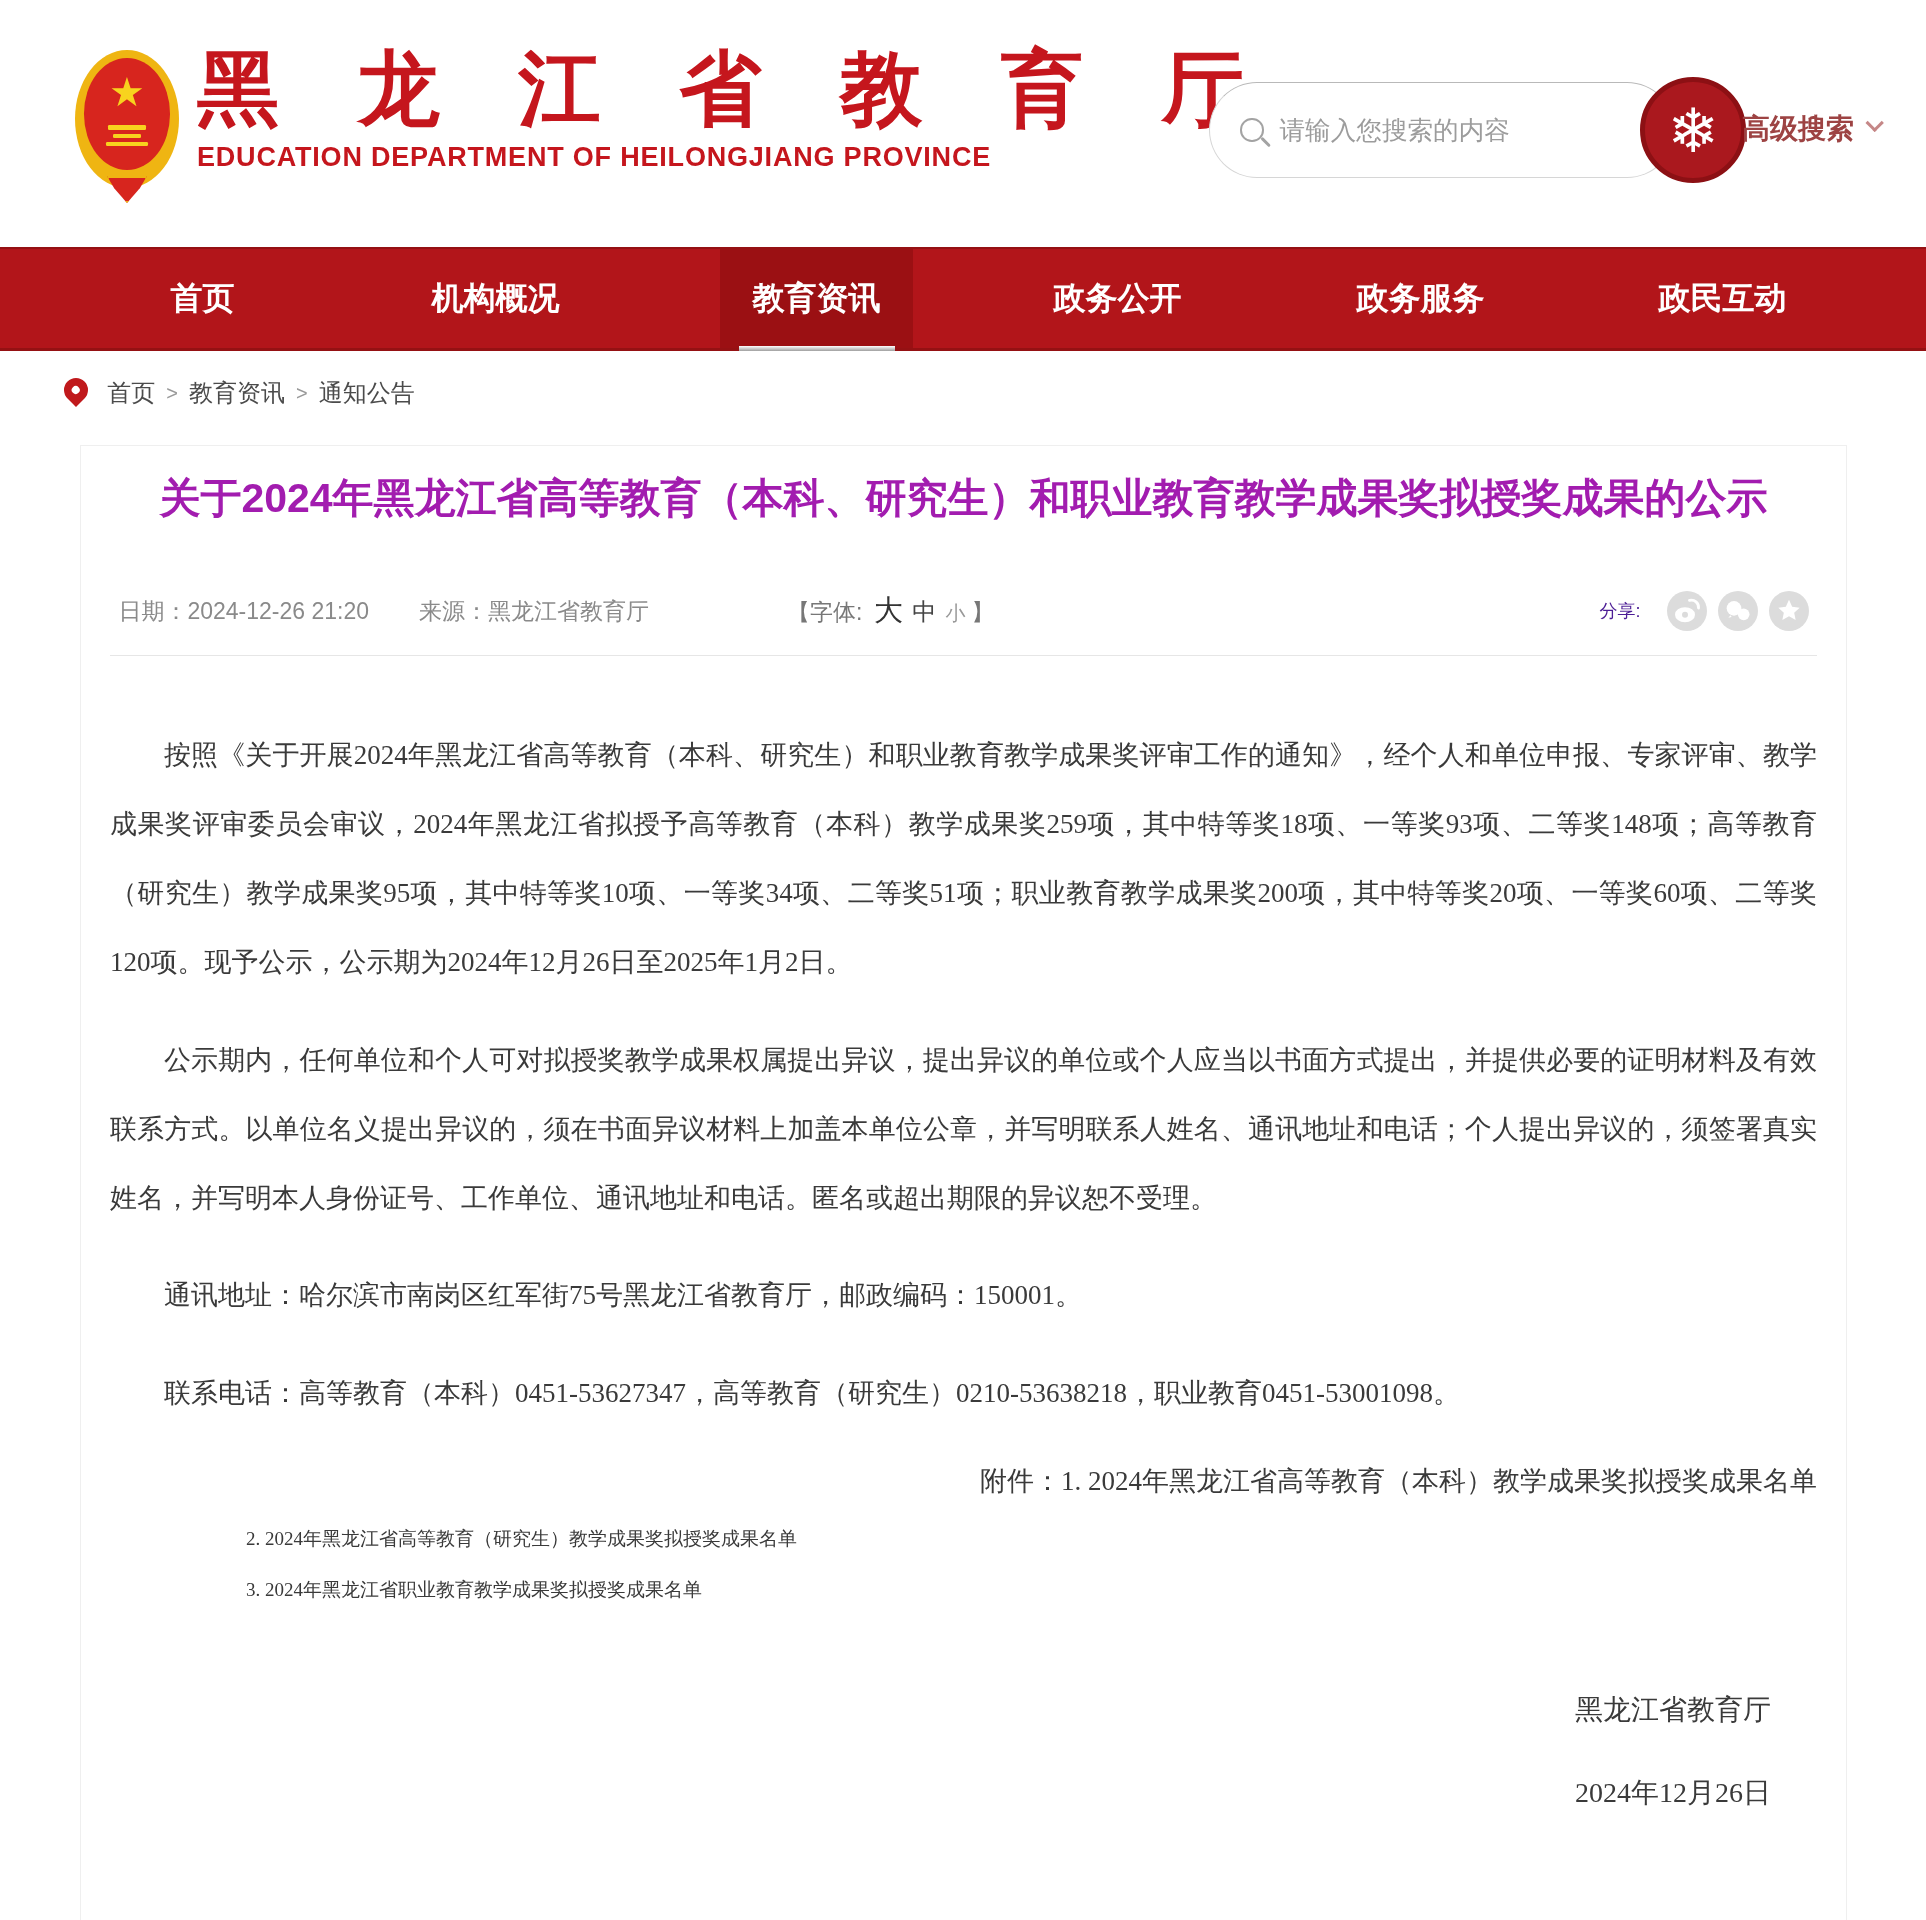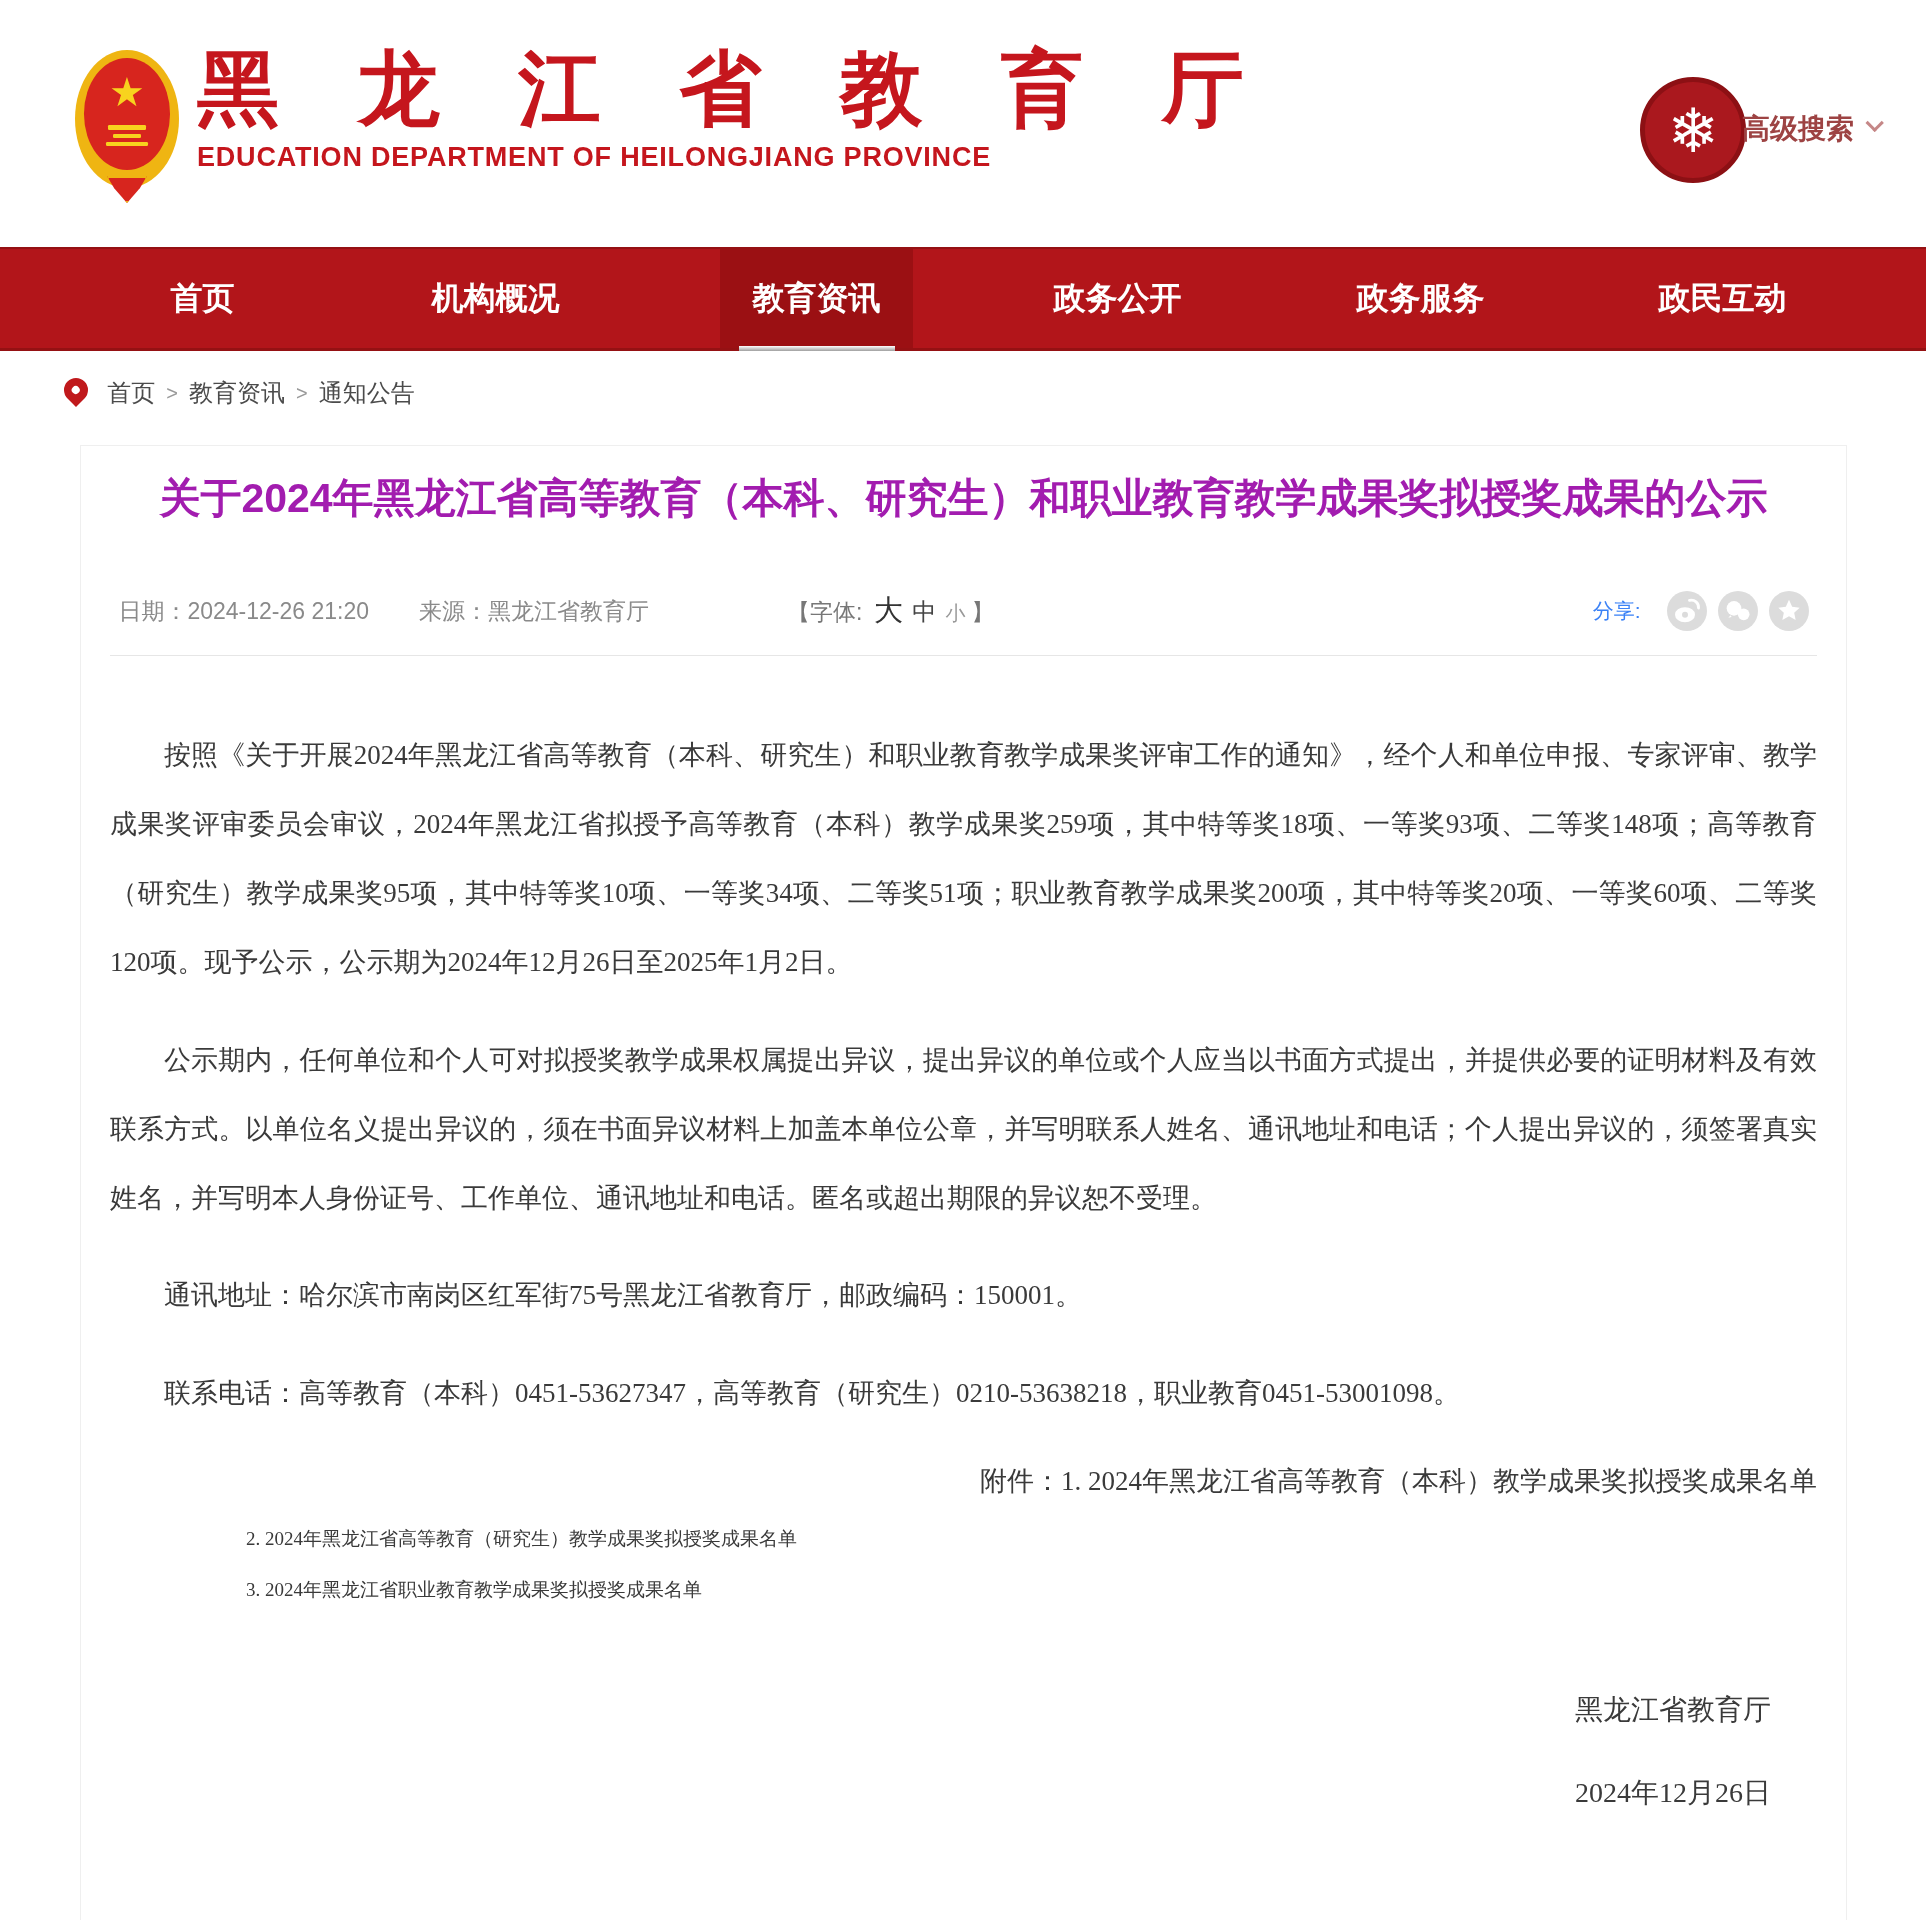--- a/index.html
+++ b/index.html
@@ -86,21 +86,21 @@
 
   .meta-row { margin-top:67px; display:flex; align-items:center;
     font-size:23px; color:#8a8a8a; padding:0 8.4px;text-align:center; }
   .meta-left { display:flex; align-items:center; white-space:nowrap; }
   .meta-src { margin-left:50px; }
   .font-widget { display:flex; align-items:baseline; margin-left:138px; white-space:nowrap; color:#777; }
   .fs-big { font-size:29px; color:#333; margin:0 9.2px 0 11.7px; }
   .fs-mid { font-size:24px; color:#444; margin-right:9.2px; }
   .fs-small { font-size:20px; color:#999; margin-right:5.9px; }
   .share-group { margin-left:auto; display:flex; align-items:center; }
-  .share-label { font-size:21px; color:#3b82f6; margin-right:15px;margin-left:18px; }
+  .share-label { font-size:18px; color:#4c1d95; margin-right:15px;margin-left:18px; }
   .share-icon { width:40px; height:40px; margin-left:11px; }
 
   .divider { margin-top:24px; border-top:1.3px solid #e6e6e6; }
 
   .body-text { font-family:"Liberation Serif","DejaVu Serif",serif; color:#3a3a3a; }
   .para { font-size:27px; line-height:2.55; text-align:justify; text-indent:2em; }
   .p1 { margin-top:65px; }
   .p2,.p3,.p4 { margin-top:29px; }
 
   .attach-block { margin-top:31.5px; }
@@ -128,20 +128,24 @@
         <div class="bar2"></div>
         <div class="bar3"></div>
       <div class="tail"></div>
     </div>
 
     <div class="site-text">
       <div class="site-title">黑 龙 江 省 教 育 厅</div>
       <div class="site-subtitle">EDUCATION DEPARTMENT OF HEILONGJIANG PROVINCE</div>
     </div>
 
+    <div class="search-box">
+      <div class="mag"></div>
+      <div class="search-placeholder">请输入您搜索的内容</div>
+    </div>
 
     <div class="search-btn">
       <span class="flake">❄</span>
     </div>
 
     <div class="adv-search">
       <span class="adv-label">高级搜索</span>
       <span class="chevron-down"></span>
     </div>
   </div>

